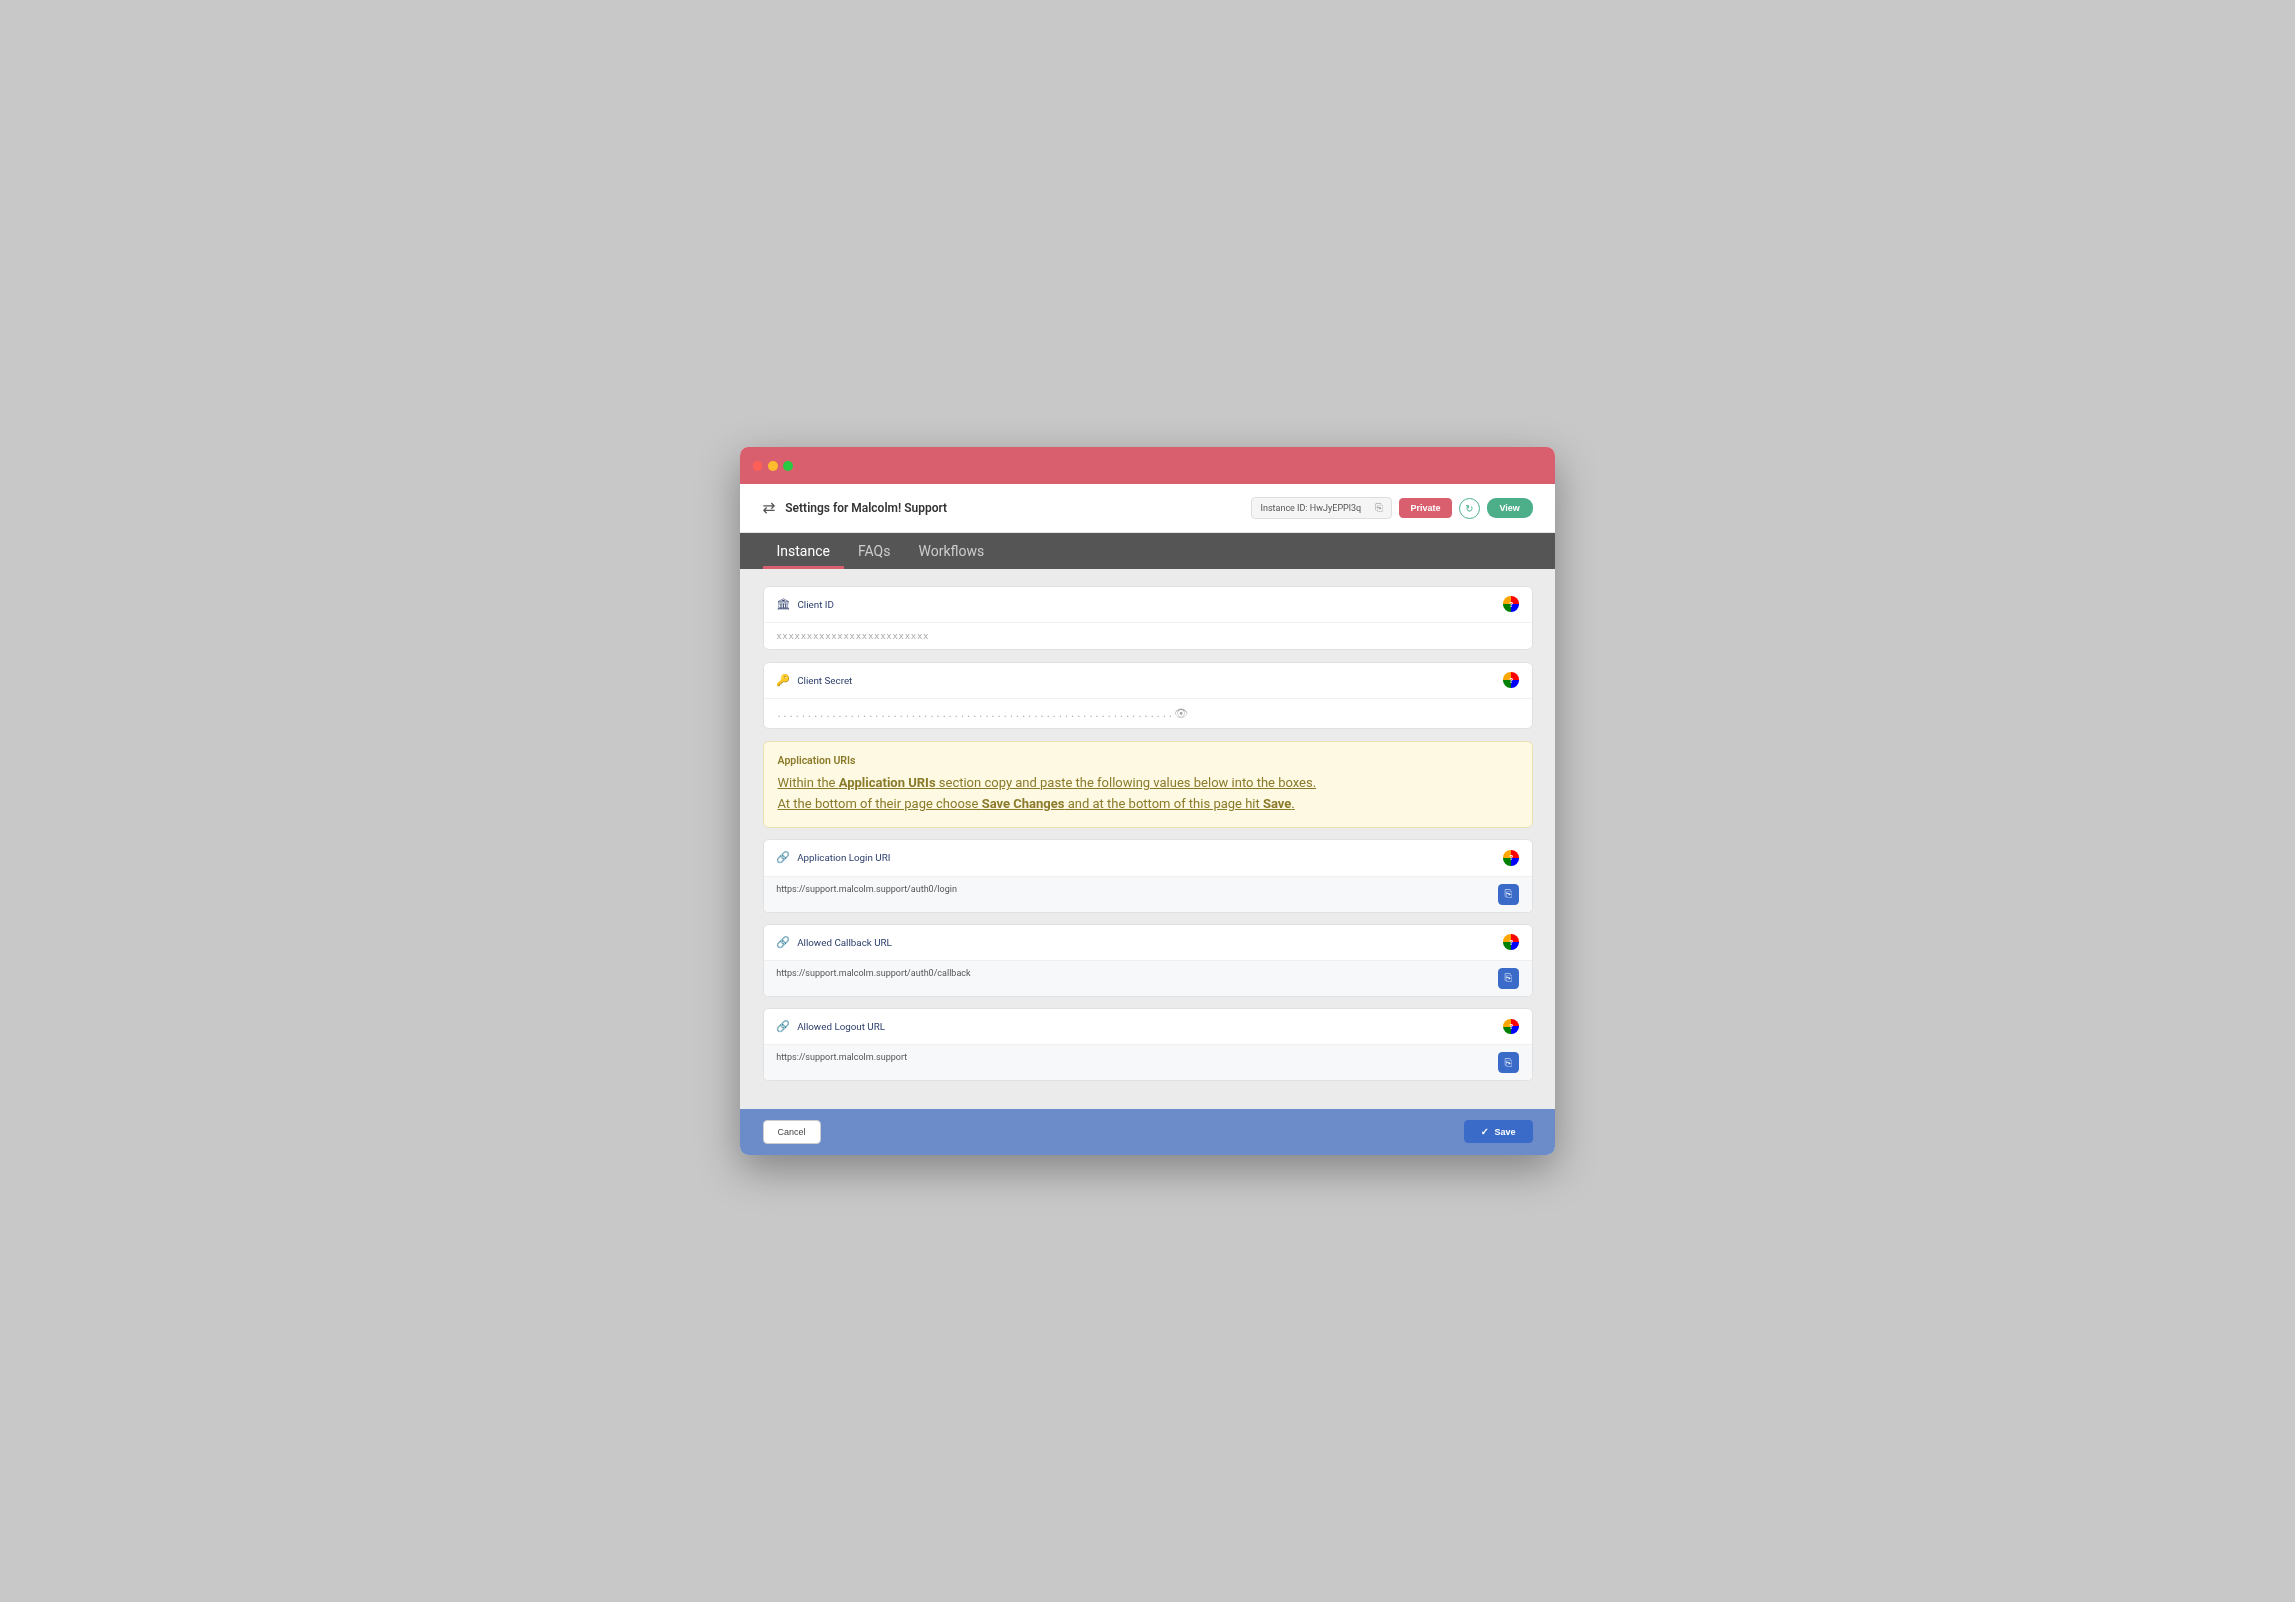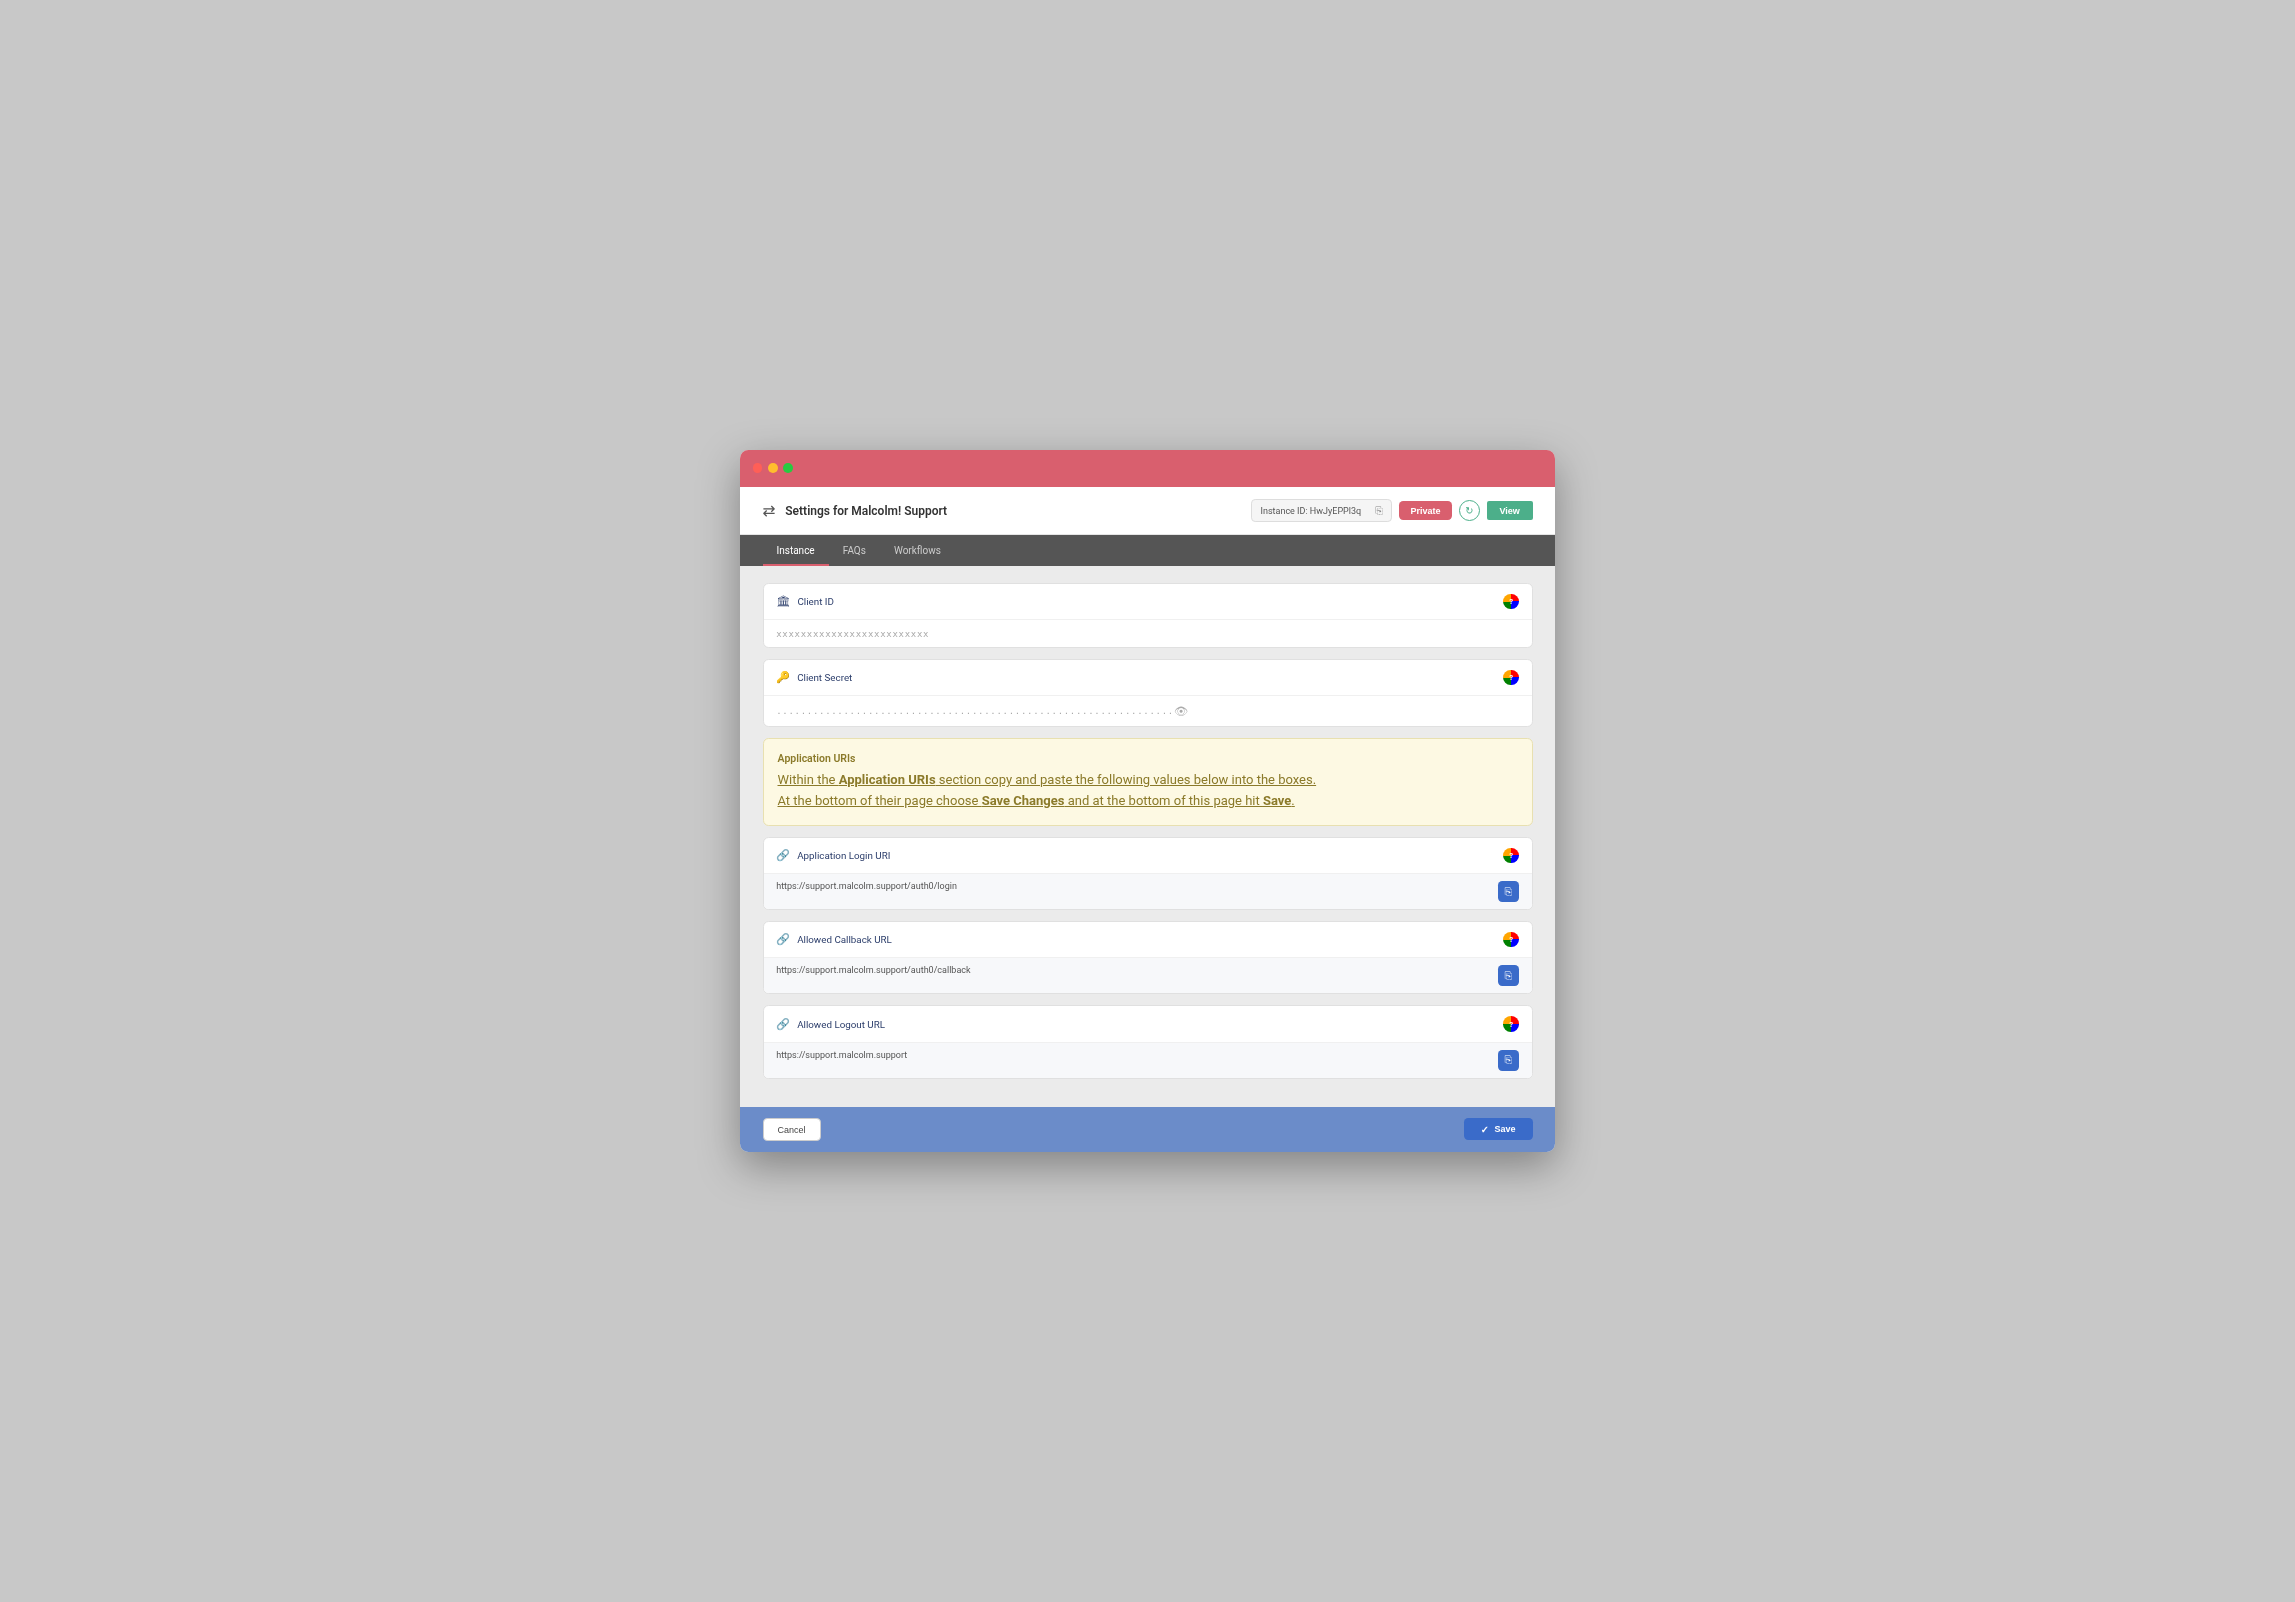--- a/index.html
+++ b/index.html
@@ -84,21 +84,21 @@
       border-radius: 4.2px;
       padding: 4.9px 11.2px;
       font-size: 9px;
       font-weight: 600;
       cursor: pointer;
     }
     .btn-view {
       background: #4caf8a;
       color: #fff;
       border: none;
-      border-radius: 2px;
+      border-radius: 9px;
       padding: 4.9px 12.7px;
       font-size: 9px;
       font-weight: 600;
       cursor: pointer;
       display: flex;
       align-items: flex-end;
       gap: 4.2px;
     }
     .refresh-icon {
       width: 21px; height: 21px;
@@ -112,21 +112,21 @@
 
     .nav-bar {
       background: #555;
       display: flex;
       padding: 0 22.5px;
       gap: 0;
     }
     .nav-tab {
       padding: 9.8px 14px;
       color: #ccc;
-      font-size: 10px;
+      font-size: 14px;
       cursor: pointer;
       position: relative;
     }
     .nav-tab.active {
       color: #fff;
     }
     .nav-tab.active::after {
       content: '';
       position: absolute;
       bottom: 0; left: 0; right: 0;

